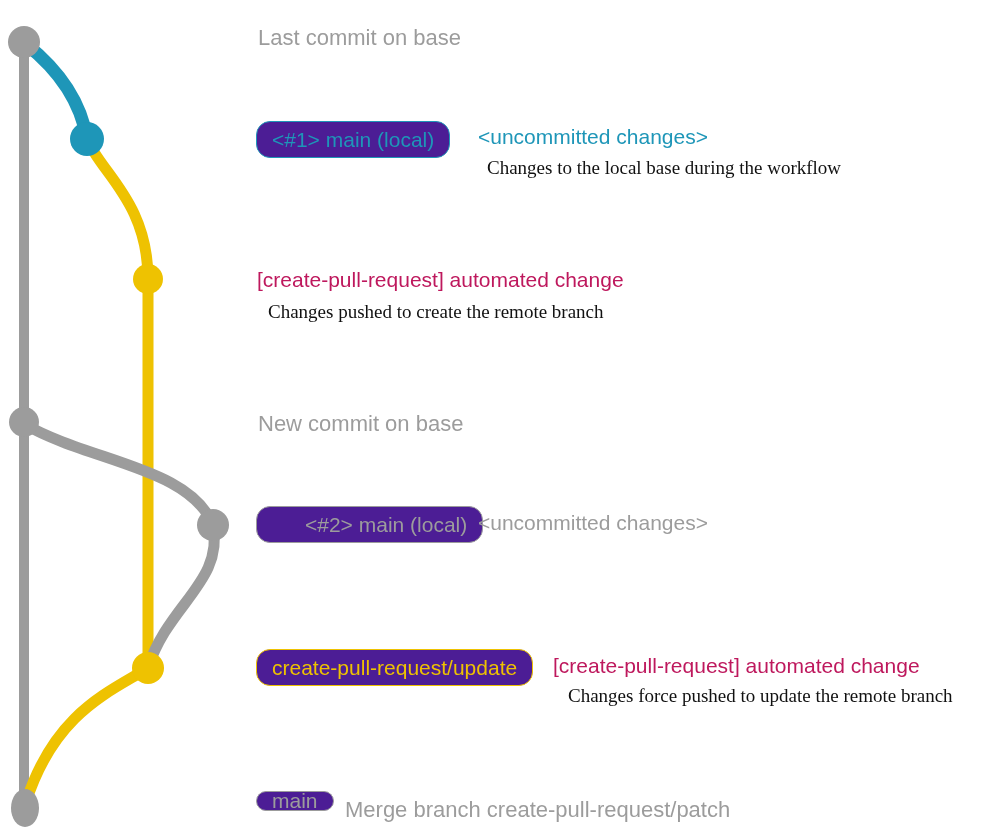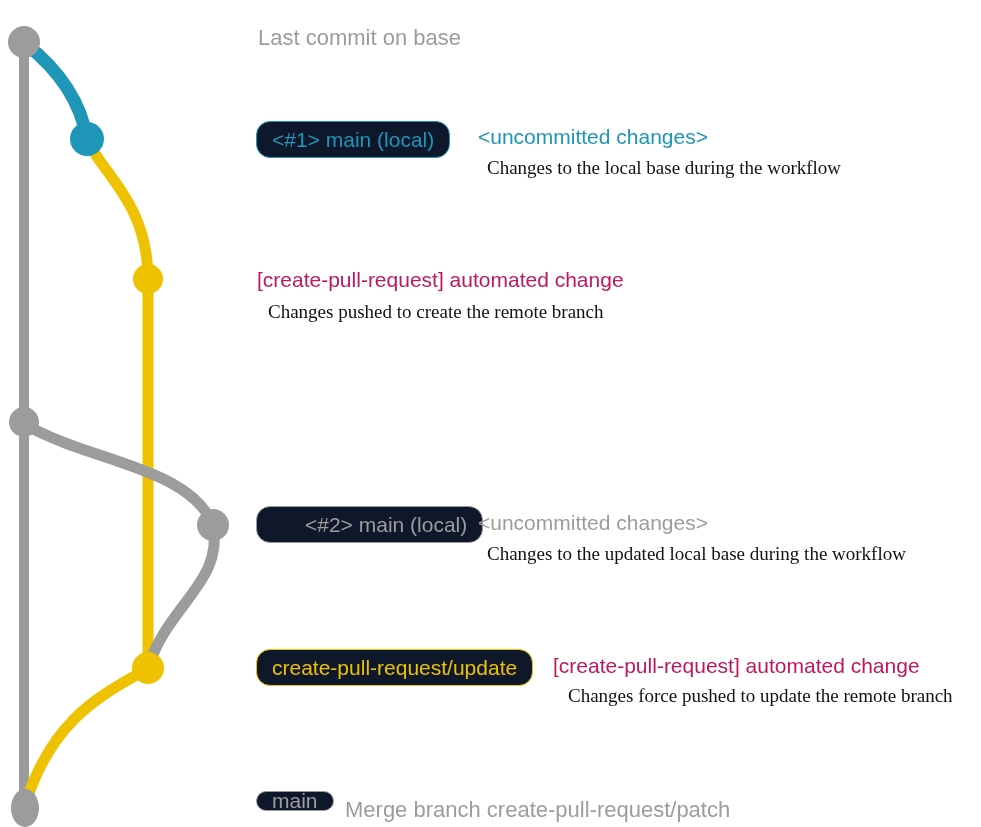--- a/index.html
+++ b/index.html
@@ -43,21 +43,21 @@
     position: absolute;
     box-sizing: border-box;
     height: 37px;
     display: inline-flex;
     align-items: center;
     padding: 0 15px;
     border: 1.5px solid;
     border-radius: 14px;
     font-size: 21px;
     white-space: nowrap;
-    background: #0f172a;
+    background: #4c1d95;
   }
   .pill-blue   { border-color: #1e96b8; color: #1e96b8; }
   .pill-gray   { border-color: #9c9c9c; color: #9c9c9c; }
   .pill-yellow { border-color: #eec201; color: #eec201; }
 </style>
 </head>
 <body>
 
 <div id="stage">
 
@@ -88,24 +88,24 @@
 
   <div class="txt sans heading-gray" style="left:258px; top:13px;">Last commit on base</div>
 
   <div class="pill sans pill-blue" style="left:256px; top:109px;">&lt;#1&gt; main (local)</div>
   <div class="txt sans msg-blue" style="left:478px; top:113px;">&lt;uncommitted changes&gt;</div>
   <div class="txt serif desc" style="left:487px; top:145px;">Changes to the local base during the workflow</div>
 
   <div class="txt sans msg-yellow" style="left:257px; top:256px;">[create-pull-request] automated change</div>
   <div class="txt serif desc" style="left:268px; top:289px;">Changes pushed to create the remote branch</div>
 
+  <div class="txt sans heading-gray" style="left:258px; top:399px;">New commit on base</div>
 
   <div class="pill sans pill-gray" style="left:256px; top:494px;padding-left:48px;">&lt;#2&gt; main (local)</div>
   <div class="txt sans msg-gray" style="left:478px; top:499px;">&lt;uncommitted changes&gt;</div>
-  <div class="txt serif desc" style="left:487px; top:531px;">Changes to the updated local base during the workflow</div>
 
   <div class="pill sans pill-yellow" style="left:256px; top:637px;">create-pull-request/update</div>
   <div class="txt sans msg-yellow" style="left:553px; top:642px;">[create-pull-request] automated change</div>
   <div class="txt serif desc" style="left:568px; top:673px;">Changes force pushed to update the remote branch</div>
 
   <div class="pill sans pill-gray" style="left:256px; top:779px; height:20px;">main</div>
   <div class="txt sans heading-gray" style="left:345px; top:785px;">Merge branch create-pull-request/patch</div>
 
 </div>
 

